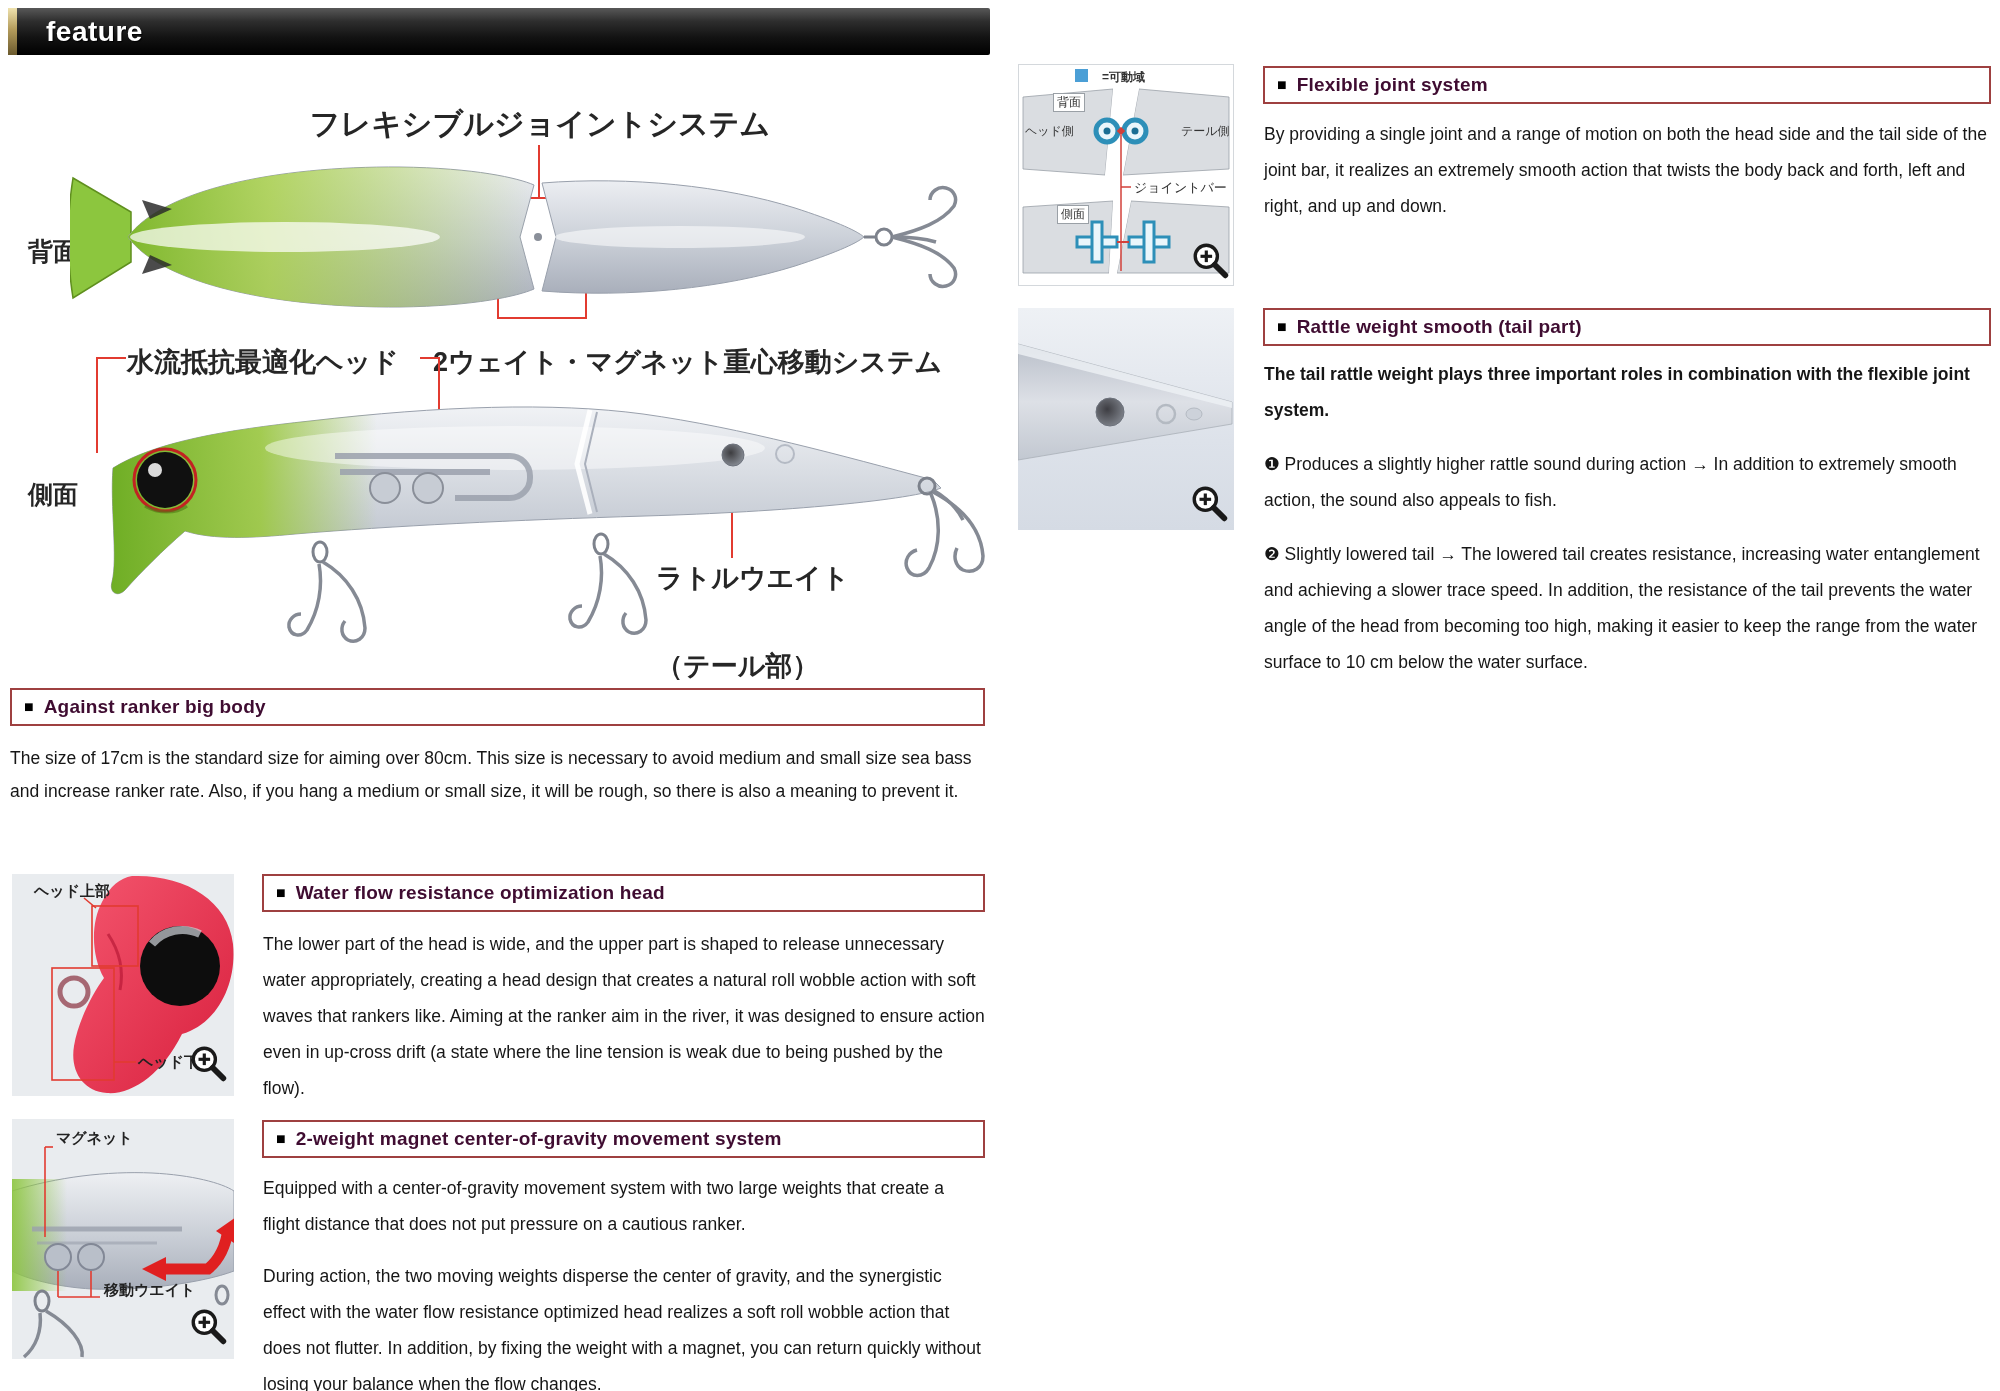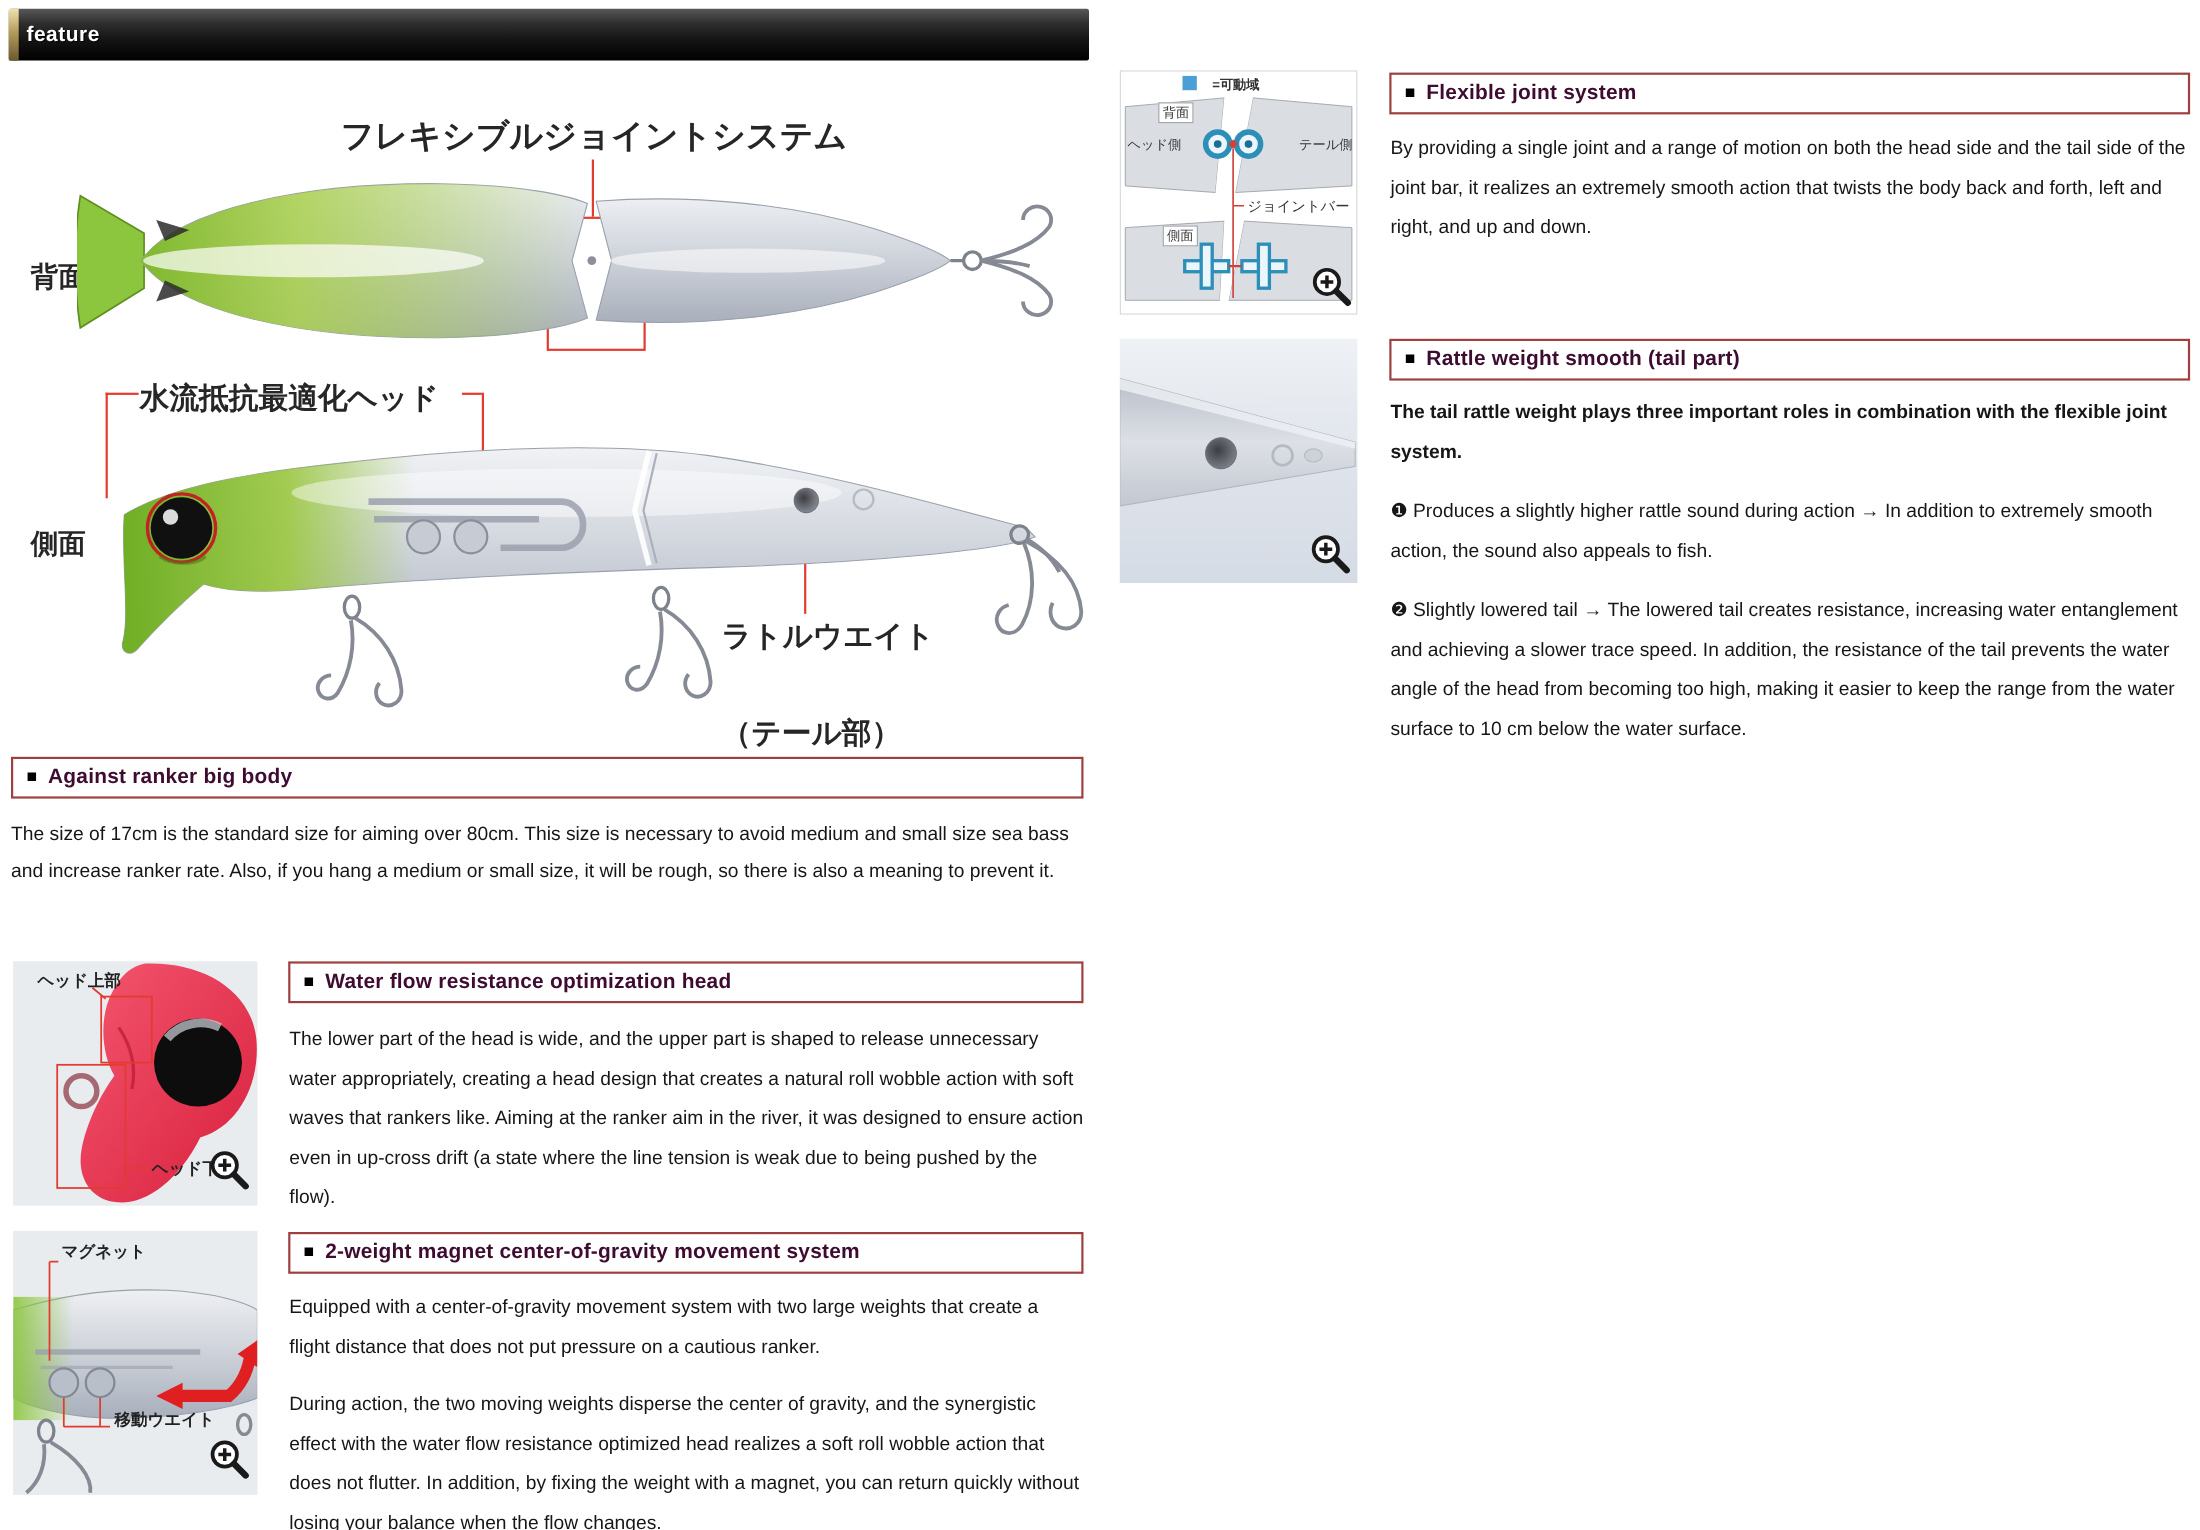--- a/index.html
+++ b/index.html
@@ -3,21 +3,21 @@
 <meta charset="utf-8">
 <style>
   html,body{margin:0;padding:0;background:#ffffff;}
   body{font-family:"Liberation Sans","DejaVu Sans",sans-serif;color:#141414;}
   .page{position:relative;width:2000px;height:1391px;background:#fff;overflow:hidden;}
   .abs{position:absolute;}
 
   
   .banner{left:8px;top:8px;width:982px;height:47px;background:linear-gradient(180deg,#585858 0%,#2e2e2e 28%,#131313 62%,#000 100%);border-radius:2px;display:flex;align-items:center;}
   .banner-stripe{position:absolute;left:0;top:0;width:9px;height:100%;background:linear-gradient(180deg,#efe2ae 0%,#b49c5c 45%,#6b5a2e 100%);}
-  .banner-title{margin-left:16px;color:#fff;font-size:19px;font-weight:bold;letter-spacing:.5px;text-shadow:1px 1px 1px #000;}
+  .banner-title{margin-left:38px;color:#fff;font-size:28px;font-weight:bold;letter-spacing:.5px;text-shadow:1px 1px 1px #000;}
 
   
   .hbox{border:2px solid #9e4040;background:#fff;display:flex;align-items:center;padding:0 12px;box-sizing:border-box;}
   .bullet{color:#000;font-size:16px;margin-right:10px;line-height:1;}
   .htext{color:#3f0c31;font-weight:bold;font-size:19px;white-space:nowrap;letter-spacing:.2px;}
 
   
   .body-text{font-size:17.5px;line-height:36px;color:#161616;}
   .body-text.tight{line-height:33px;}
 
@@ -86,20 +86,21 @@
     <line x1="794" y1="87" x2="806" y2="87" stroke="#7d828c" stroke-width="3"></line>
     <circle cx="814" cy="87" r="8" fill="none" stroke="#7d828c" stroke-width="3"></circle>
     <g fill="none" stroke="#858a94" stroke-width="3.5">
       <path d="M822,87 C850,80 872,72 884,56 C888,48 884,40 876,38 C868,36 860,42 860,50"></path>
       <path d="M822,87 C850,94 872,102 884,118 C888,126 884,134 876,136 C868,138 860,132 860,124"></path>
       <path d="M822,87 C842,87 856,89 866,92"></path>
     </g>
   </svg>
 
   <div class="abs jp-label" style="left:127px;top:344px;">水流抵抗最適化ヘッド</div>
+  <div class="abs jp-label" style="left:433px;top:344px;">2ウェイト・マグネット重心移動システム</div>
   <div class="abs red-line" style="left:96px;top:357px;width:30px;height:2px;"></div>
   <div class="abs red-line" style="left:96px;top:357px;width:2px;height:96px;"></div>
   <div class="abs red-line" style="left:420px;top:357px;width:18px;height:2px;"></div>
   <div class="abs red-line" style="left:438px;top:357px;width:2px;height:164px;"></div>
   <div class="abs jp-label jp-side" style="left:28px;top:478px;">側面</div>
   <div class="abs red-line" style="left:731px;top:468px;width:2px;height:90px;"></div>
   <div class="abs jp-label" style="left:656px;top:560px;">ラトルウエイト</div>
   <div class="abs jp-label" style="left:656px;top:600px;margin-top:48px;">（テール部）</div>
 
   <svg class="abs" style="left:85px;top:388px;" width="905" height="265" viewBox="0 0 905 265">

